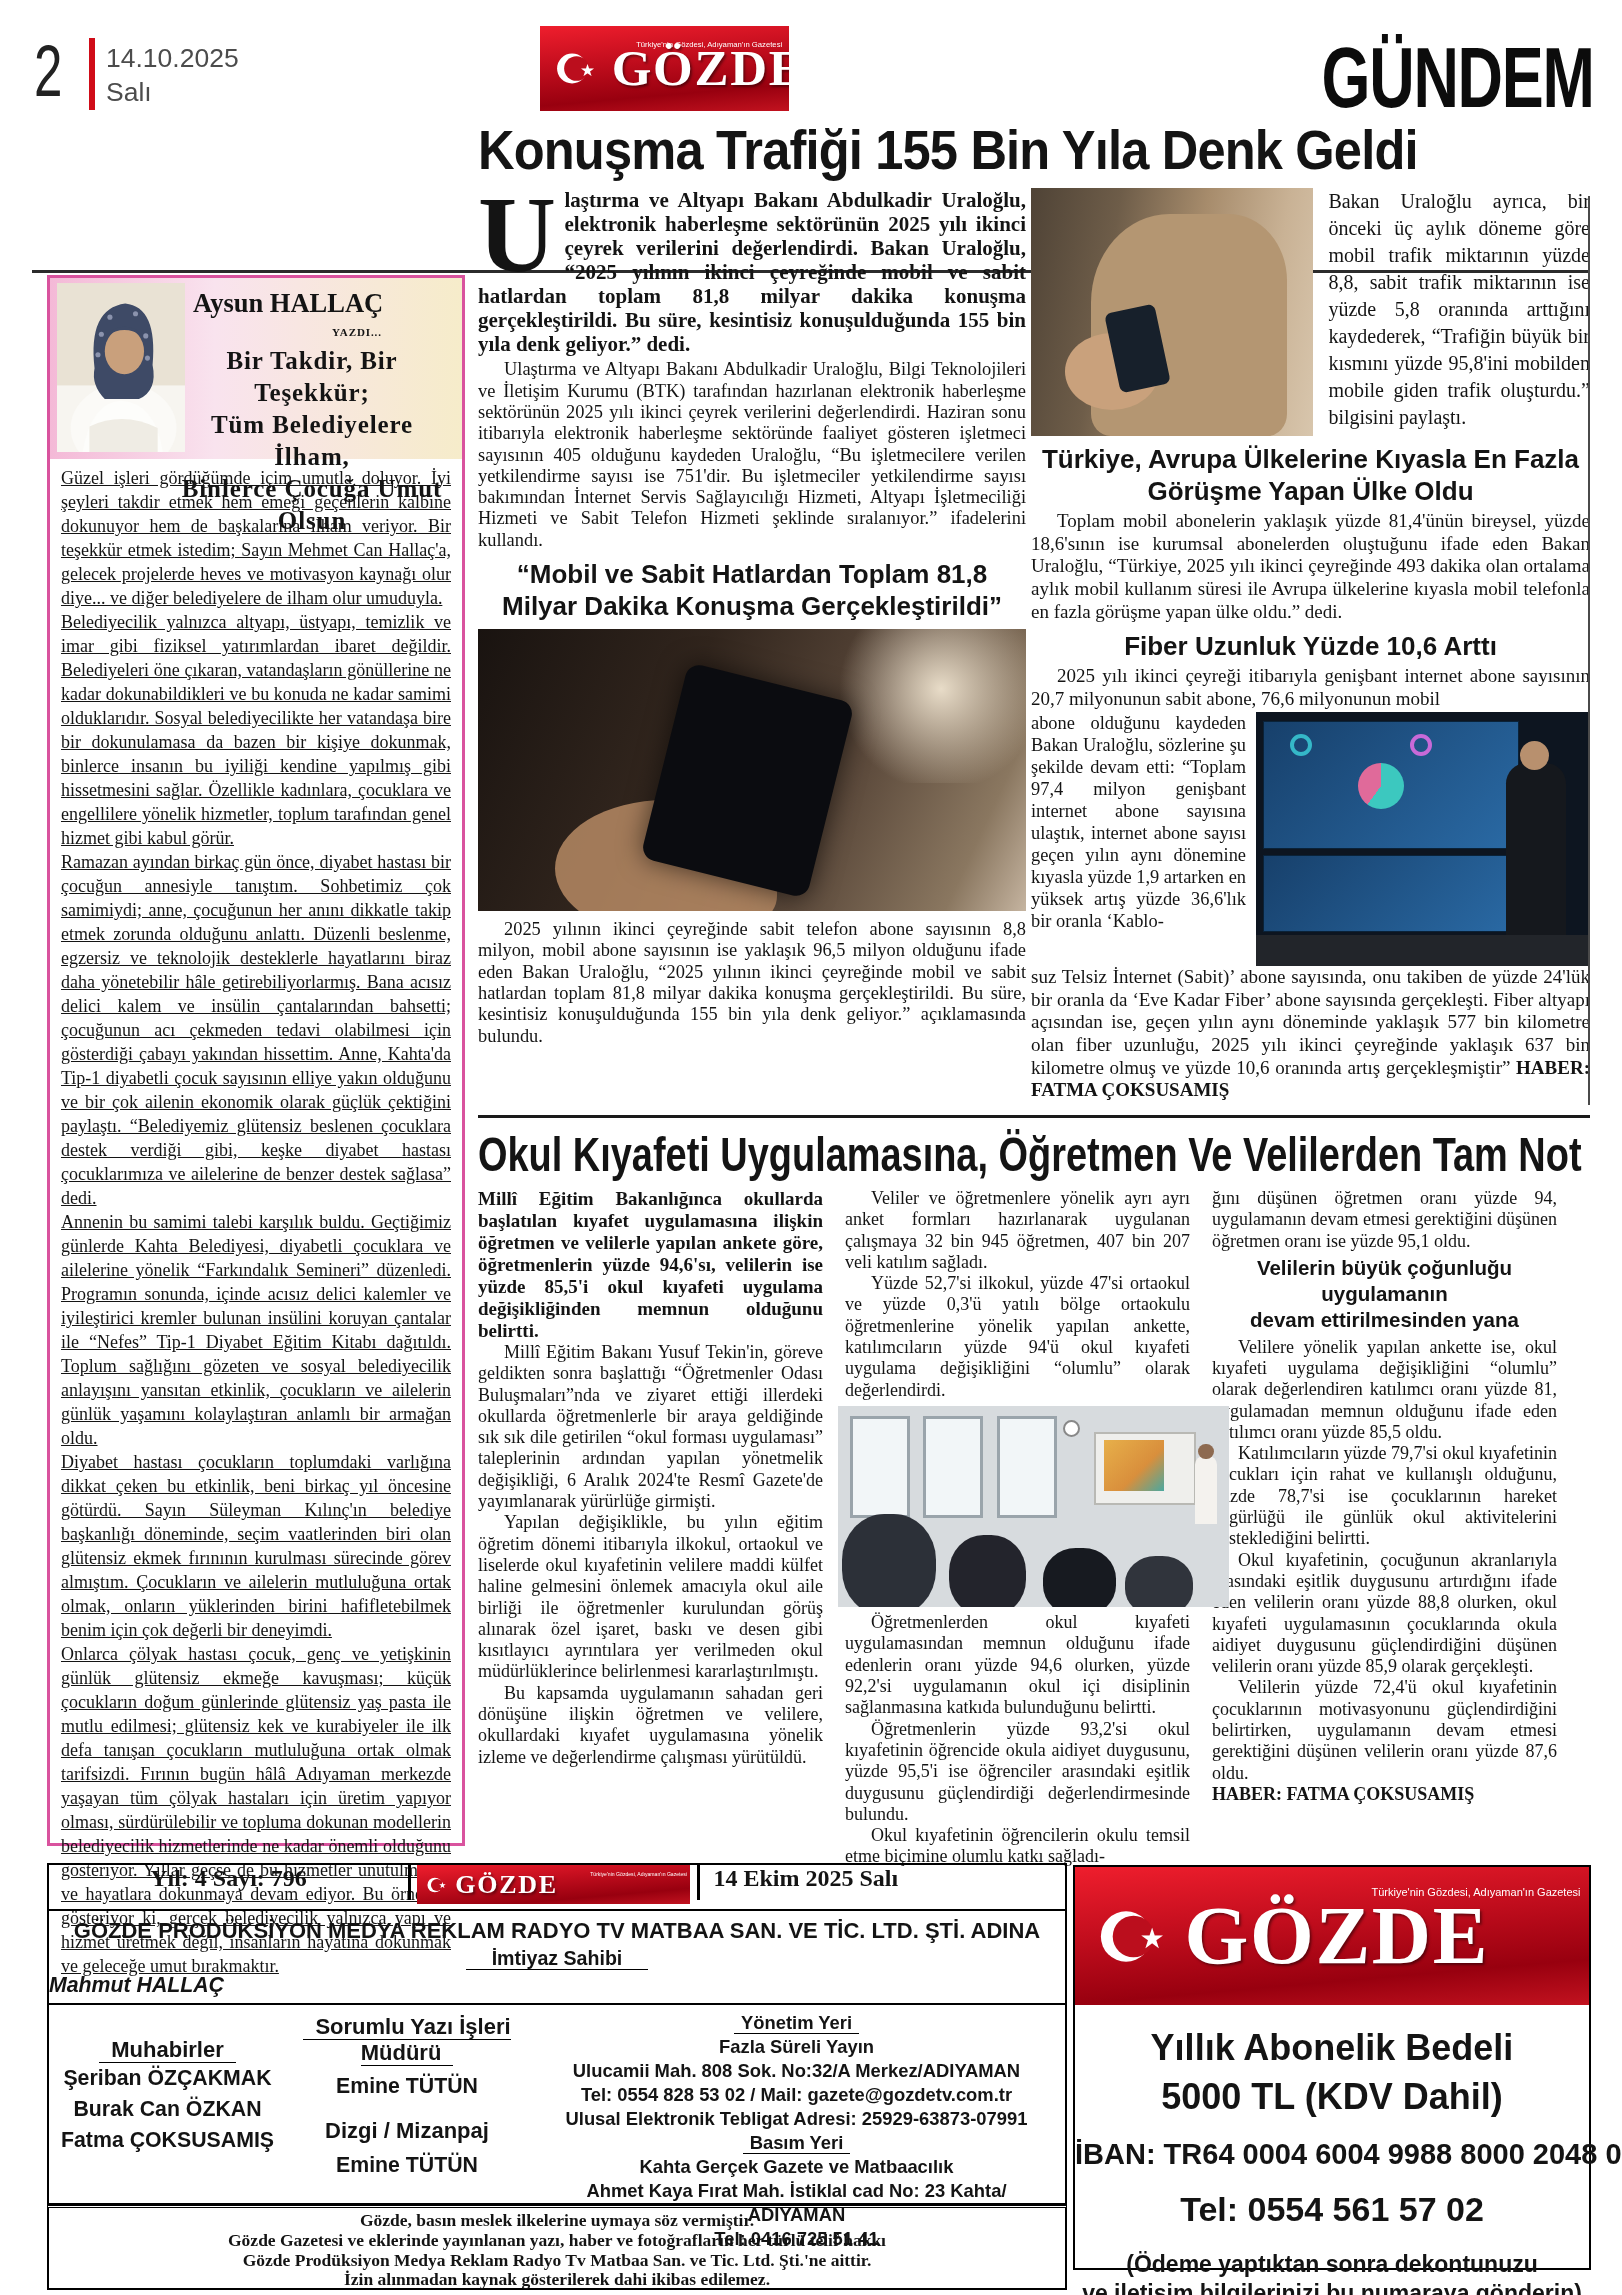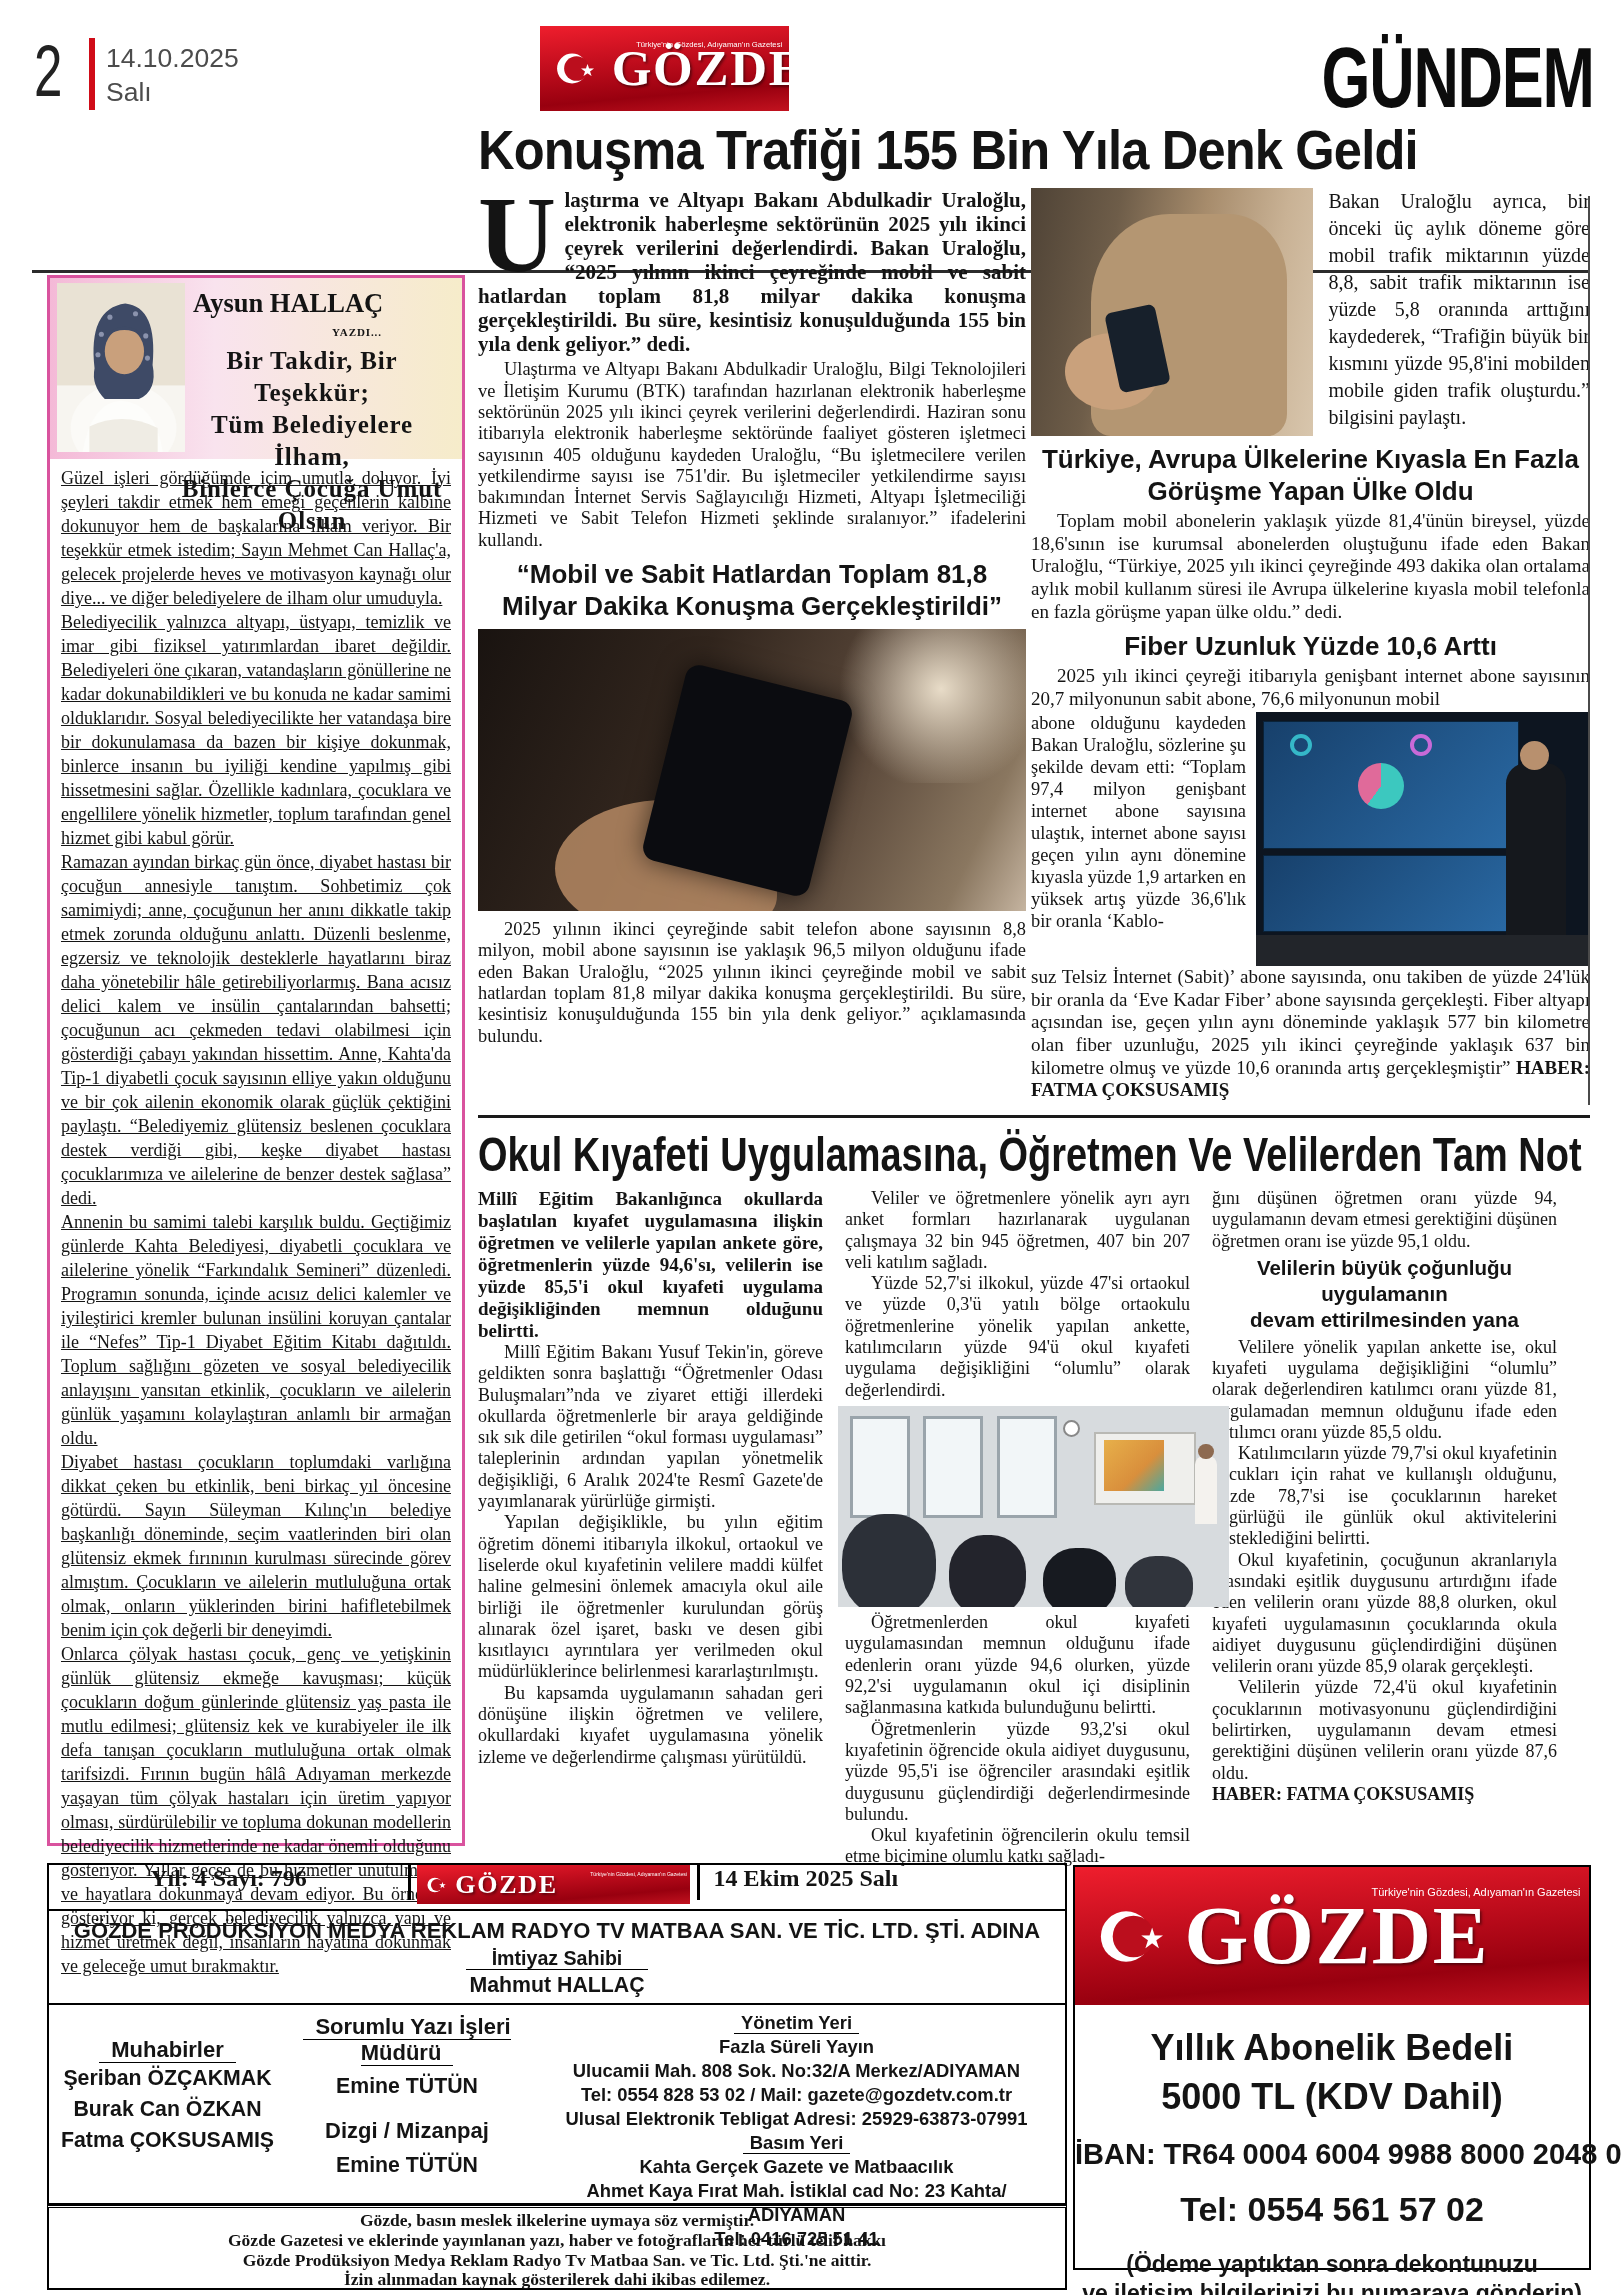--- a/index.html
+++ b/index.html
@@ -100,21 +100,21 @@
   .issue{width:359px; text-align:center; font-family:"Liberation Serif",serif; font-weight:bold; font-size:24px;}
   .vbar{width:2.6px; height:80%; background:#000;}
   .logo-mast{width:273px; height:39px; margin:0 6.8px;}
   .logo-mast .cs{width:26px; height:26px; margin-left:6.8px;}
   .logo-mast .wordmark{font-size:26px; margin-left:5.1px;}
   .logo-mast .tagline{font-size:5.1px; right:3.4px; top:6px;}
   .mast-date{flex:1; font-family:"Liberation Serif",serif; font-weight:bold; font-size:24px; padding-left:13.7px;}
   .company{text-align:center; font-weight:bold; font-size:22px; margin-top:6.8px;}
   .owner-label{text-align:center; font-weight:bold; font-size:19.6px; margin-top:3.4px;}
   .owner-label span{border-bottom:1.7px solid #000; padding:0 26px;}
-  .owner{text-align:center; font-weight:bold; font-size:21.3px; margin-top:2.6px;}
+  .owner{font-weight:bold; font-size:21.3px; margin-top:2.6px;font-style:italic;}
   .mast-div{height:2.6px; background:#000; margin-top:5.1px;}
   .mast-cols{display:flex; padding:5.1px 12px 0 12px;}
   .mc1{width:213px; text-align:center; padding-top:26px;}
   .mc1 .lbl, .mc2 .lbl{font-weight:bold; font-size:22px;}
   .mc1 .lbl span, .mc2 .lbl span{border-bottom:1.7px solid #000; padding:0 12px;}
   .mc1 .nm{font-weight:bold; font-size:21.3px; line-height:31px;}
   .mc2{width:266px; text-align:center; padding-top:3.4px;}
   .mc2 .nm{font-weight:bold; font-size:21.3px; margin:8.5px 0 19px 0;}
   .mc3{flex:1; text-align:center; font-weight:bold; font-size:18.4px; line-height:24px;}
   .mc3 .u{border-bottom:1.7px solid #000; padding:0 6.8px;}

